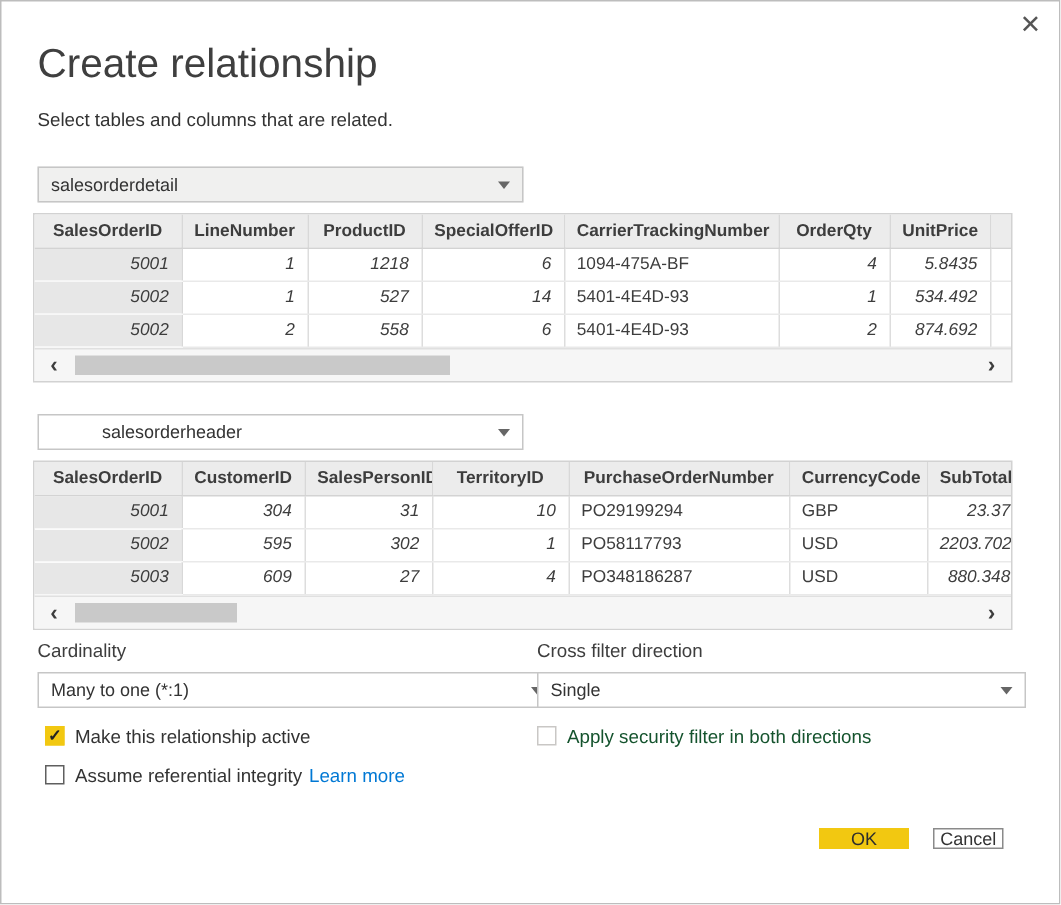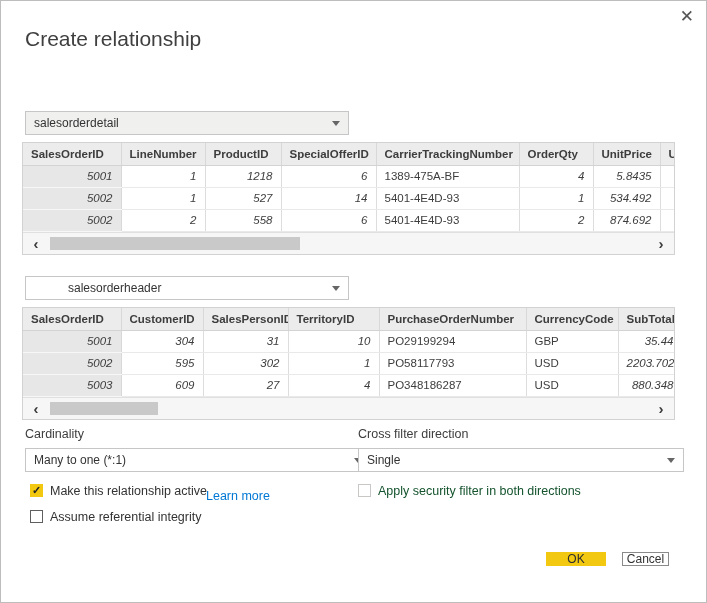--- a/index.html
+++ b/index.html
@@ -1,29 +1,29 @@
 <!DOCTYPE html>
 <html><head>
 <meta charset="utf-8">
 <style>
   html,body{margin:0;padding:0;background:#fff;font-family:"Liberation Sans",sans-serif;}
   .dialog{position:relative;width:707px;height:603px;background:#fff;border:1px solid #bdbdbd;box-sizing:border-box;overflow:hidden;}
   .close{position:absolute;top:7px;right:12px;font-size:17px;color:#555;cursor:pointer;line-height:1;font-weight:400;}
-  .title{position:absolute;left:24px;top:26px;font-size:21px;font-weight:300;color:#3f3f3f;letter-spacing:0;}
+  .title{position:absolute;left:24px;top:26px;font-size:27px;font-weight:300;color:#3f3f3f;letter-spacing:0;}
   .subtitle{position:absolute;left:24px;top:72px;font-size:12.5px;color:#333;}
 
   .dd{position:absolute;height:24px;border:1px solid #c6c6c6;box-sizing:border-box;font-size:12px;color:#333;display:flex;align-items:center;padding:0 8px;cursor:pointer;background:#fff;}
   .dd .caret{margin-left:auto;width:0;height:0;border-left:4px solid transparent;border-right:4px solid transparent;border-top:5px solid #666;}
   .dd.shaded{background:#f0f0ef;}
 
   .tblwrap{position:absolute;left:21px;width:651px;border:1px solid #d2d2d2;box-sizing:content-box;background:#fff;}
   .tblclip{width:651px;overflow:hidden;}
   table.grid{border-collapse:collapse;table-layout:fixed;}
   table.grid th,table.grid td{white-space:nowrap;overflow:hidden;box-sizing:border-box;font-size:11.5px;height:22px;padding:2px 8px;border-right:1px solid #ddd;border-bottom:1px solid #e9e9e9;}
-  table.grid th{background:#ececec;color:#3d3d3d;font-weight:bold;text-align:left;border-bottom:1px solid #d3d3d3;border-right:1px solid #d8d8d8;}
+  table.grid th{background:#ececec;color:#3d3d3d;font-weight:bold;text-align:center;border-bottom:1px solid #d3d3d3;border-right:1px solid #d8d8d8;}
   table.grid td{color:#3d3d3d;background:#fff;}
   table.grid td.num{font-style:italic;text-align:right;}
   table.grid td.rowhead{background:#e7e7e7;font-style:italic;text-align:right;border-bottom:1px solid #f7f7f7;border-right:1px solid #d8d8d8;}
   .hscroll{height:21px;background:#f6f6f6;border-top:1px solid #e0e0e0;position:relative;}
   .hs-arrow{position:absolute;top:0;width:22px;height:21px;display:flex;align-items:center;justify-content:center;color:#3d3d3d;font-size:15px;font-weight:bold;cursor:pointer;line-height:1;}
   .hs-left{left:2px;}
   .hs-right{right:2px;}
   .hs-thumb{position:absolute;top:4px;height:13px;background:#c9c9c9;cursor:pointer;}
 
   .fieldlabel{position:absolute;font-size:12.5px;color:#3d3d3d;}
@@ -40,20 +40,21 @@
   .btn{position:absolute;height:14px;box-sizing:border-box;font-size:12px;display:flex;align-items:center;justify-content:center;cursor:pointer;}
   .btn-ok{left:545px;top:551px;width:60px;background:#F2C811;color:#2d2d2d;border:1px solid #F2C811;}
   .btn-cancel{left:621px;top:551px;width:47px;background:#fff;color:#333;border:1px solid #8a8a8a;}
 </style>
 </head>
 <body>
 
 <div class="dialog">
   <div class="close">✕</div>
   <div class="title">Create relationship</div>
+  <div class="subtitle">Select tables and columns that are related.</div>
 
   <div class="dd shaded" style="left:24px;top:110px;width:324px;">
     <span>salesorderdetail</span>
     <span class="caret"></span>
   </div>
 
   <div class="tblwrap" style="top:141px;">
     <div class="tblclip">
       <table class="grid" style="width:697px;">
         <colgroup>
@@ -75,21 +76,21 @@
           <th>CarrierTrackingNumber</th>
           <th>OrderQty</th>
           <th>UnitPrice</th>
           <th>U</th>
         </tr>
         <tr>
           <td class="rowhead">5001</td>
           <td class="num">1</td>
           <td class="num">1218</td>
           <td class="num">6</td>
-          <td>1389-475A-BF</td>
+          <td>1094-475A-BF</td>
           <td class="num">4</td>
           <td class="num">5.8435</td>
           <td></td>
         </tr>
         <tr>
           <td class="rowhead">5002</td>
           <td class="num">1</td>
           <td class="num">527</td>
           <td class="num">14</td>
           <td>5401-4E4D-93</td>
@@ -144,21 +145,21 @@
           <th>CurrencyCode</th>
           <th>SubTotal</th>
         </tr>
         <tr>
           <td class="rowhead">5001</td>
           <td class="num">304</td>
           <td class="num">31</td>
           <td class="num">10</td>
           <td>PO29199294</td>
           <td>GBP</td>
-          <td class="num">35.44</td>
+          <td class="num">23.37</td>
         </tr>
         <tr>
           <td class="rowhead">5002</td>
           <td class="num">595</td>
           <td class="num">302</td>
           <td class="num">1</td>
           <td>PO58117793</td>
           <td>USD</td>
           <td class="num">2203.702</td>
         </tr>
@@ -198,17 +199,17 @@
     <span class="cb-label">Make this relationship active</span>
   </div>
   <div class="cb-row" style="left:357px;top:483px;">
     <span class="cb disabled"></span>
     <span class="cb-label disabled">Apply security filter in both directions</span>
   </div>
   <div class="cb-row" style="left:29px;top:509px;">
     <span class="cb unchecked"></span>
     <span class="cb-label">Assume referential integrity</span>
   </div>
-  <div class="link" style="left:205px;top:488px;">Learn more</div>
+  <div class="link" style="left:205px;top:509px;">Learn more</div>
 
   <div class="btn btn-ok">OK</div>
   <div class="btn btn-cancel">Cancel</div>
 </div>
 
 </body></html>

